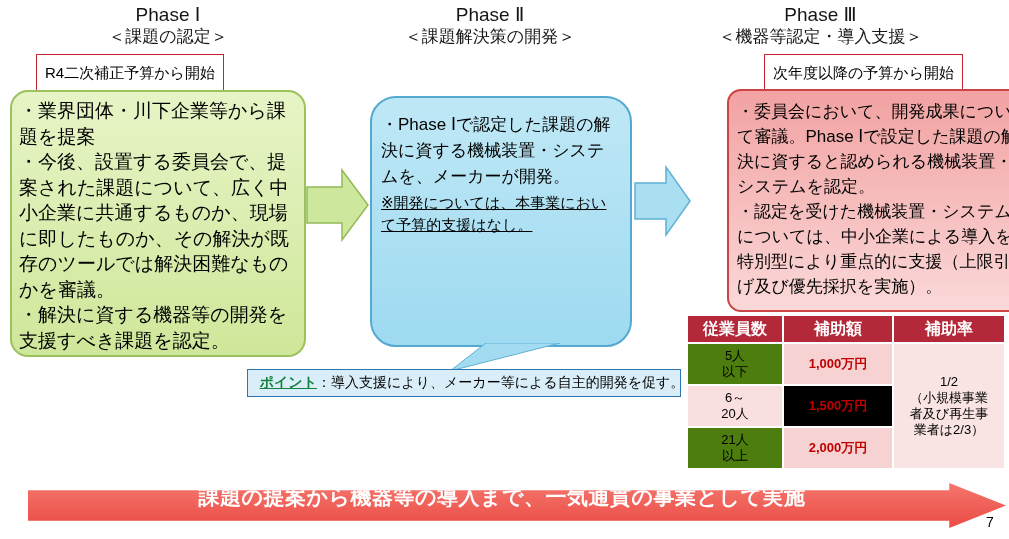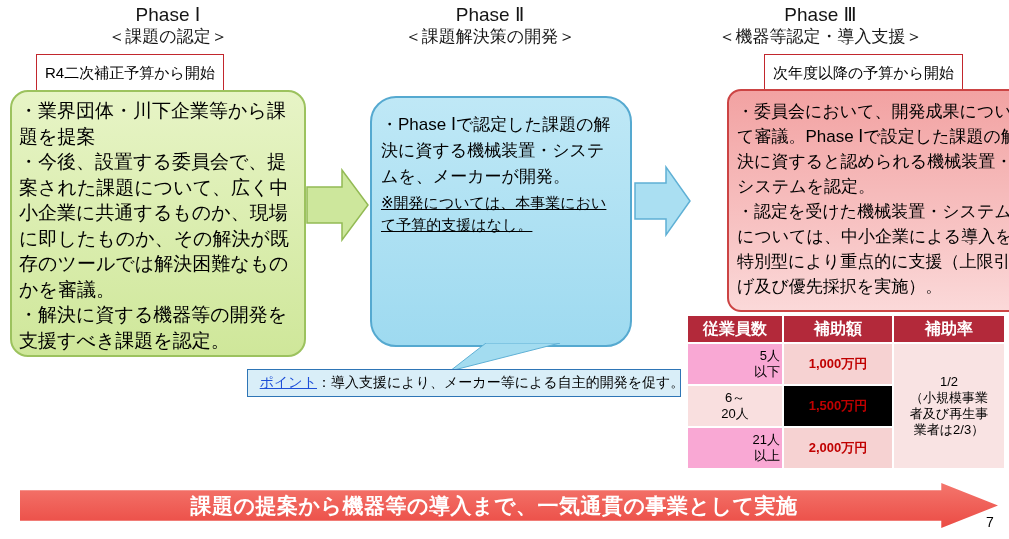--- a/index.html
+++ b/index.html
@@ -44,42 +44,42 @@
   }
   #box3 p{font-size:17px;line-height:25px;}
   
   .arrow-svg{position:absolute;}
   
   .callout{
     position:absolute;left:247px;top:369px;width:434px;height:28px;box-sizing:border-box;
     background:#d9eef8;border:1.5px solid #2e75b6;
     display:flex;align-items:center;justify-content:center;font-size:14px;white-space:nowrap;
   }
-  .callout-label{font-weight:normal;text-decoration:underline;color:#1d4ed8;margin-left:16px;}
+  .callout-label{font-weight:bold;text-decoration:underline;color:#15803d;margin-left:16px;}
   
   .tbl{position:absolute;left:686px;top:314px;border-collapse:separate;border-spacing:2px;}
   .tbl th{
     background:#b3293a;color:#fff;font-size:16px;font-weight:bold;
     height:26px;text-align:center;vertical-align:middle;padding:0 2px;
   }
   .tbl td{
     text-align:center;vertical-align:middle;font-size:13px;line-height:16px;
     height:40px;white-space:pre-line;padding:0 2px;
   }
   .col-emp{width:90px;} .col-amt{width:104px;margin-top:13px;} .col-rate{width:106px;}
-  tr.r-odd .emp{background:#f9a8d4;text-align:right;} tr.r-odd .amt{background:#f6d2d2;}
+  tr.r-odd .emp{background:#4d7c0f;} tr.r-odd .amt{background:#f6d2d2;}
   tr.r-even .emp{background:#f9dfdf;} tr.r-even .amt{background:#000000;}
   .amt{color:#c00000;font-weight:bold;font-size:14px;}
   .rate{background:#f9e3e3;font-size:12.5px;}
   
   .banner{
-    position:absolute;left:20px;top:483px;width:978px;height:45px;
+    position:absolute;left:28px;top:483px;width:978px;height:45px;
     background:linear-gradient(180deg,#f4766d 0%,#eb4b44 100%);
     clip-path:polygon(0 16%,94.2% 16%,94.2% 0,100% 50%,94.2% 100%,94.2% 84%,0 84%);
-    display:flex;align-items:center;justify-content:center;
+    display:flex;align-items:flex-start;justify-content:center;
   }
   .banner span{color:#fff;font-size:21px;font-weight:bold;letter-spacing:0.5px;padding-right:30px;white-space:nowrap;}
   
   .pagenum{position:absolute;left:986px;top:514px;font-size:14px;color:#000;}
 </style>
 </head>
 <body>
 
 <div class="slide">
 

